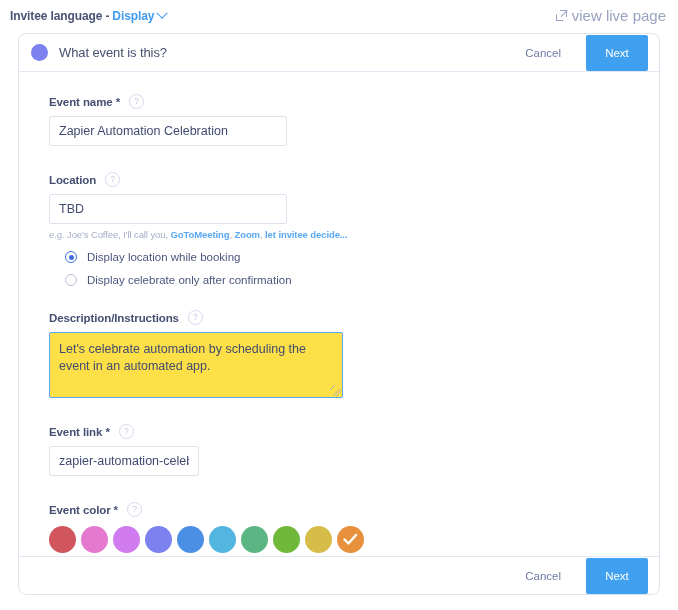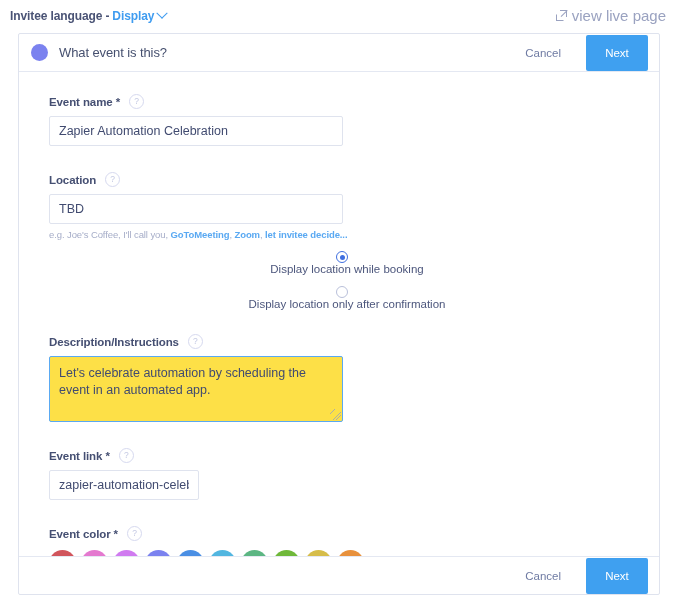--- a/index.html
+++ b/index.html
@@ -93,21 +93,21 @@
   }
 
   
   .card {
     position: absolute;
     left: 18px;
     top: 33px;
     width: 642px;
     height: 562px;
     border: 1px solid #dfe3ee;
-    border-radius: 2px;
+    border-radius: 8px;
     box-sizing: border-box;
     background: #fff;
     display: flex;
     flex-direction: column;
   }
 
   .card-header {
     height: 38px;
     min-height: 38px;
     border-bottom: 1px solid #e4e8f2;
@@ -193,21 +193,21 @@
     color: #c3c8e2;
     font-size: 8.5px;
     line-height: 12px;
     text-align: center;
     margin-left: 9px;
     flex: 0 0 auto;
     font-family: inherit;
   }
 
   .txt-input {
-    width: 294px;
+    width: 238px;
     height: 30px;
     box-sizing: border-box;
     border: 1px solid #dfe3ee;
     border-radius: 2px;
     padding: 0 9px;
     font-size: 12.5px;
     color: #414b70;
     font-family: inherit;
     background: #fff;
     outline: none;
@@ -222,21 +222,20 @@
     color: #5aa9f2;
     font-weight: bold;
     text-decoration: none;
   }
 
   .radio-row {
     display: flex;
     align-items: center;
     margin-top: 11px;
     margin-left: 16px;
-    flex-direction: column;
   }
   .radio {
     width: 12px;
     height: 12px;
     border-radius: 50%;
     border: 1px solid #b9c0da;
     box-sizing: border-box;
     margin-right: 10px;
     flex: 0 0 auto;
     background: #fff;
@@ -384,21 +383,21 @@
       <div class="hint">
         <span>e.g. Joe's Coffee, I'll call you, </span><a href="#">GoToMeeting</a><span>, </span><a href="#">Zoom</a><span>, </span><a href="#">let invitee decide...</a>
       </div>
 
       <div class="radio-row">
         <span class="radio on"></span>
         <span class="radio-label">Display location while booking</span>
       </div>
       <div class="radio-row">
         <span class="radio"></span>
-        <span class="radio-label">Display location only after confirmation</span>
+        <span class="radio-label">Display celebrate only after confirmation</span>
       </div>
     </div>
 
     <div class="spacer-28"></div>
 
     <div class="field">
       <div class="label-row">
         <span class="flabel">Description/Instructions</span>
         <span class="help">?</span>
       </div>

